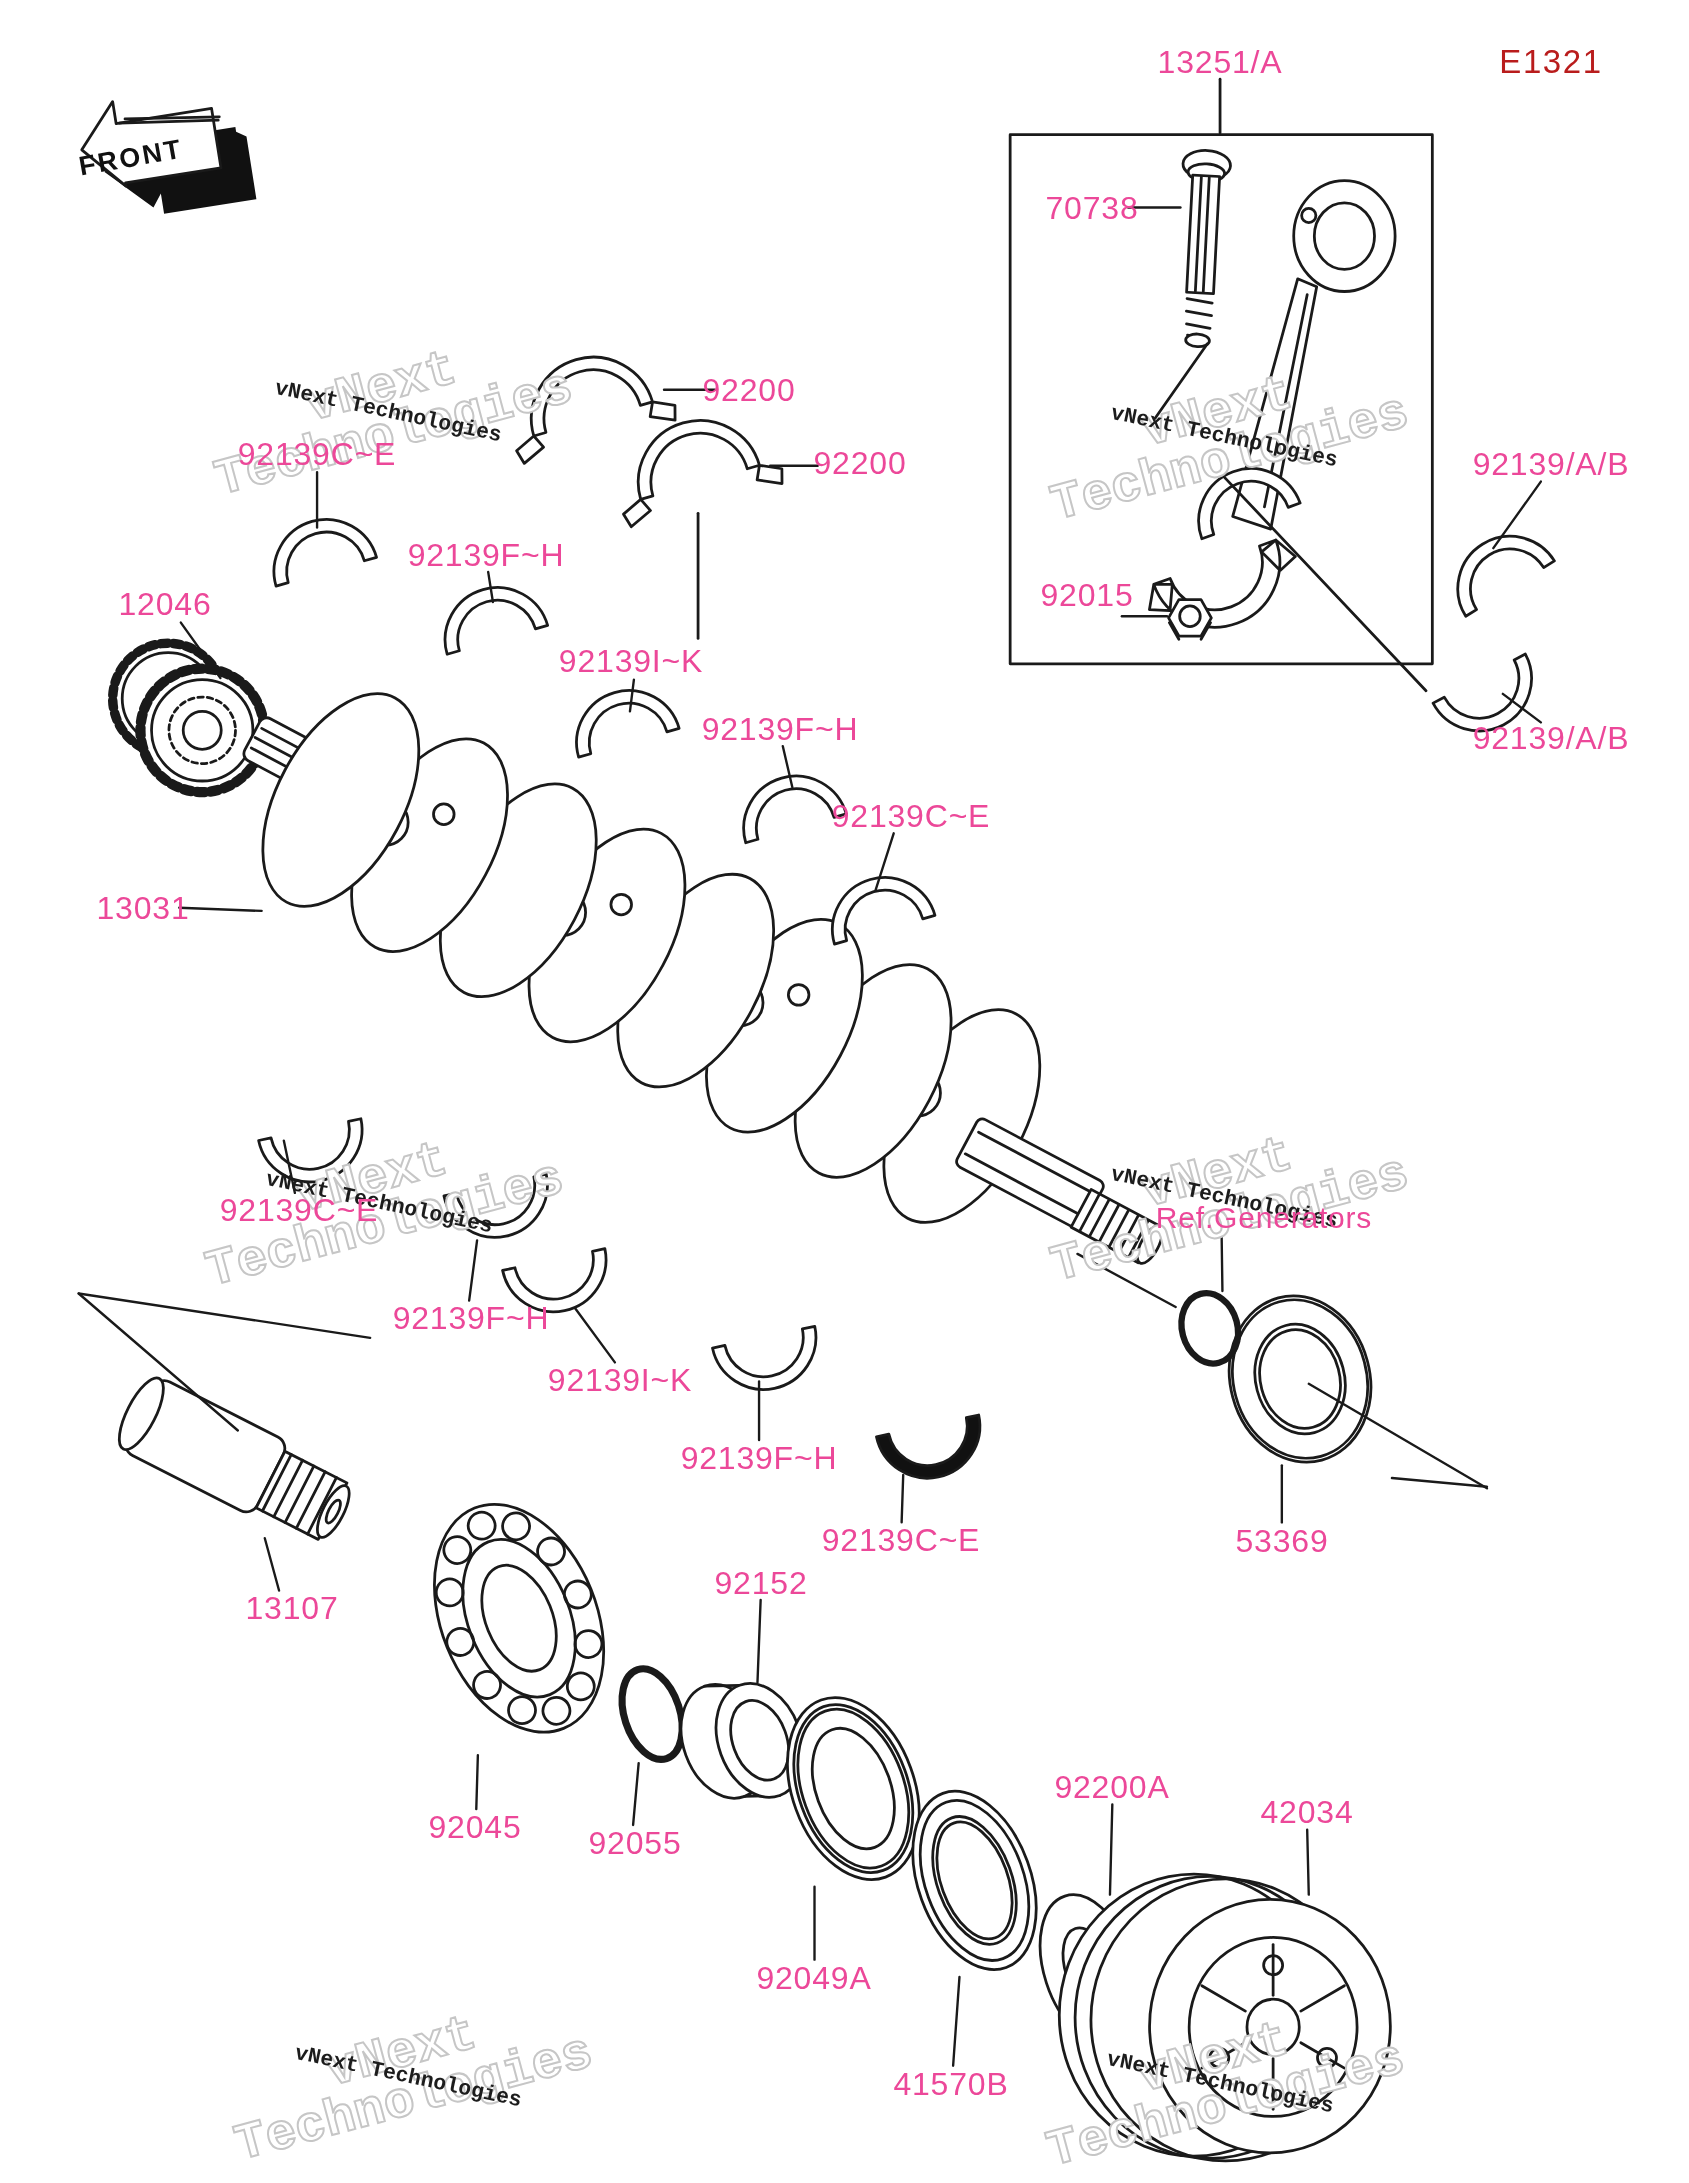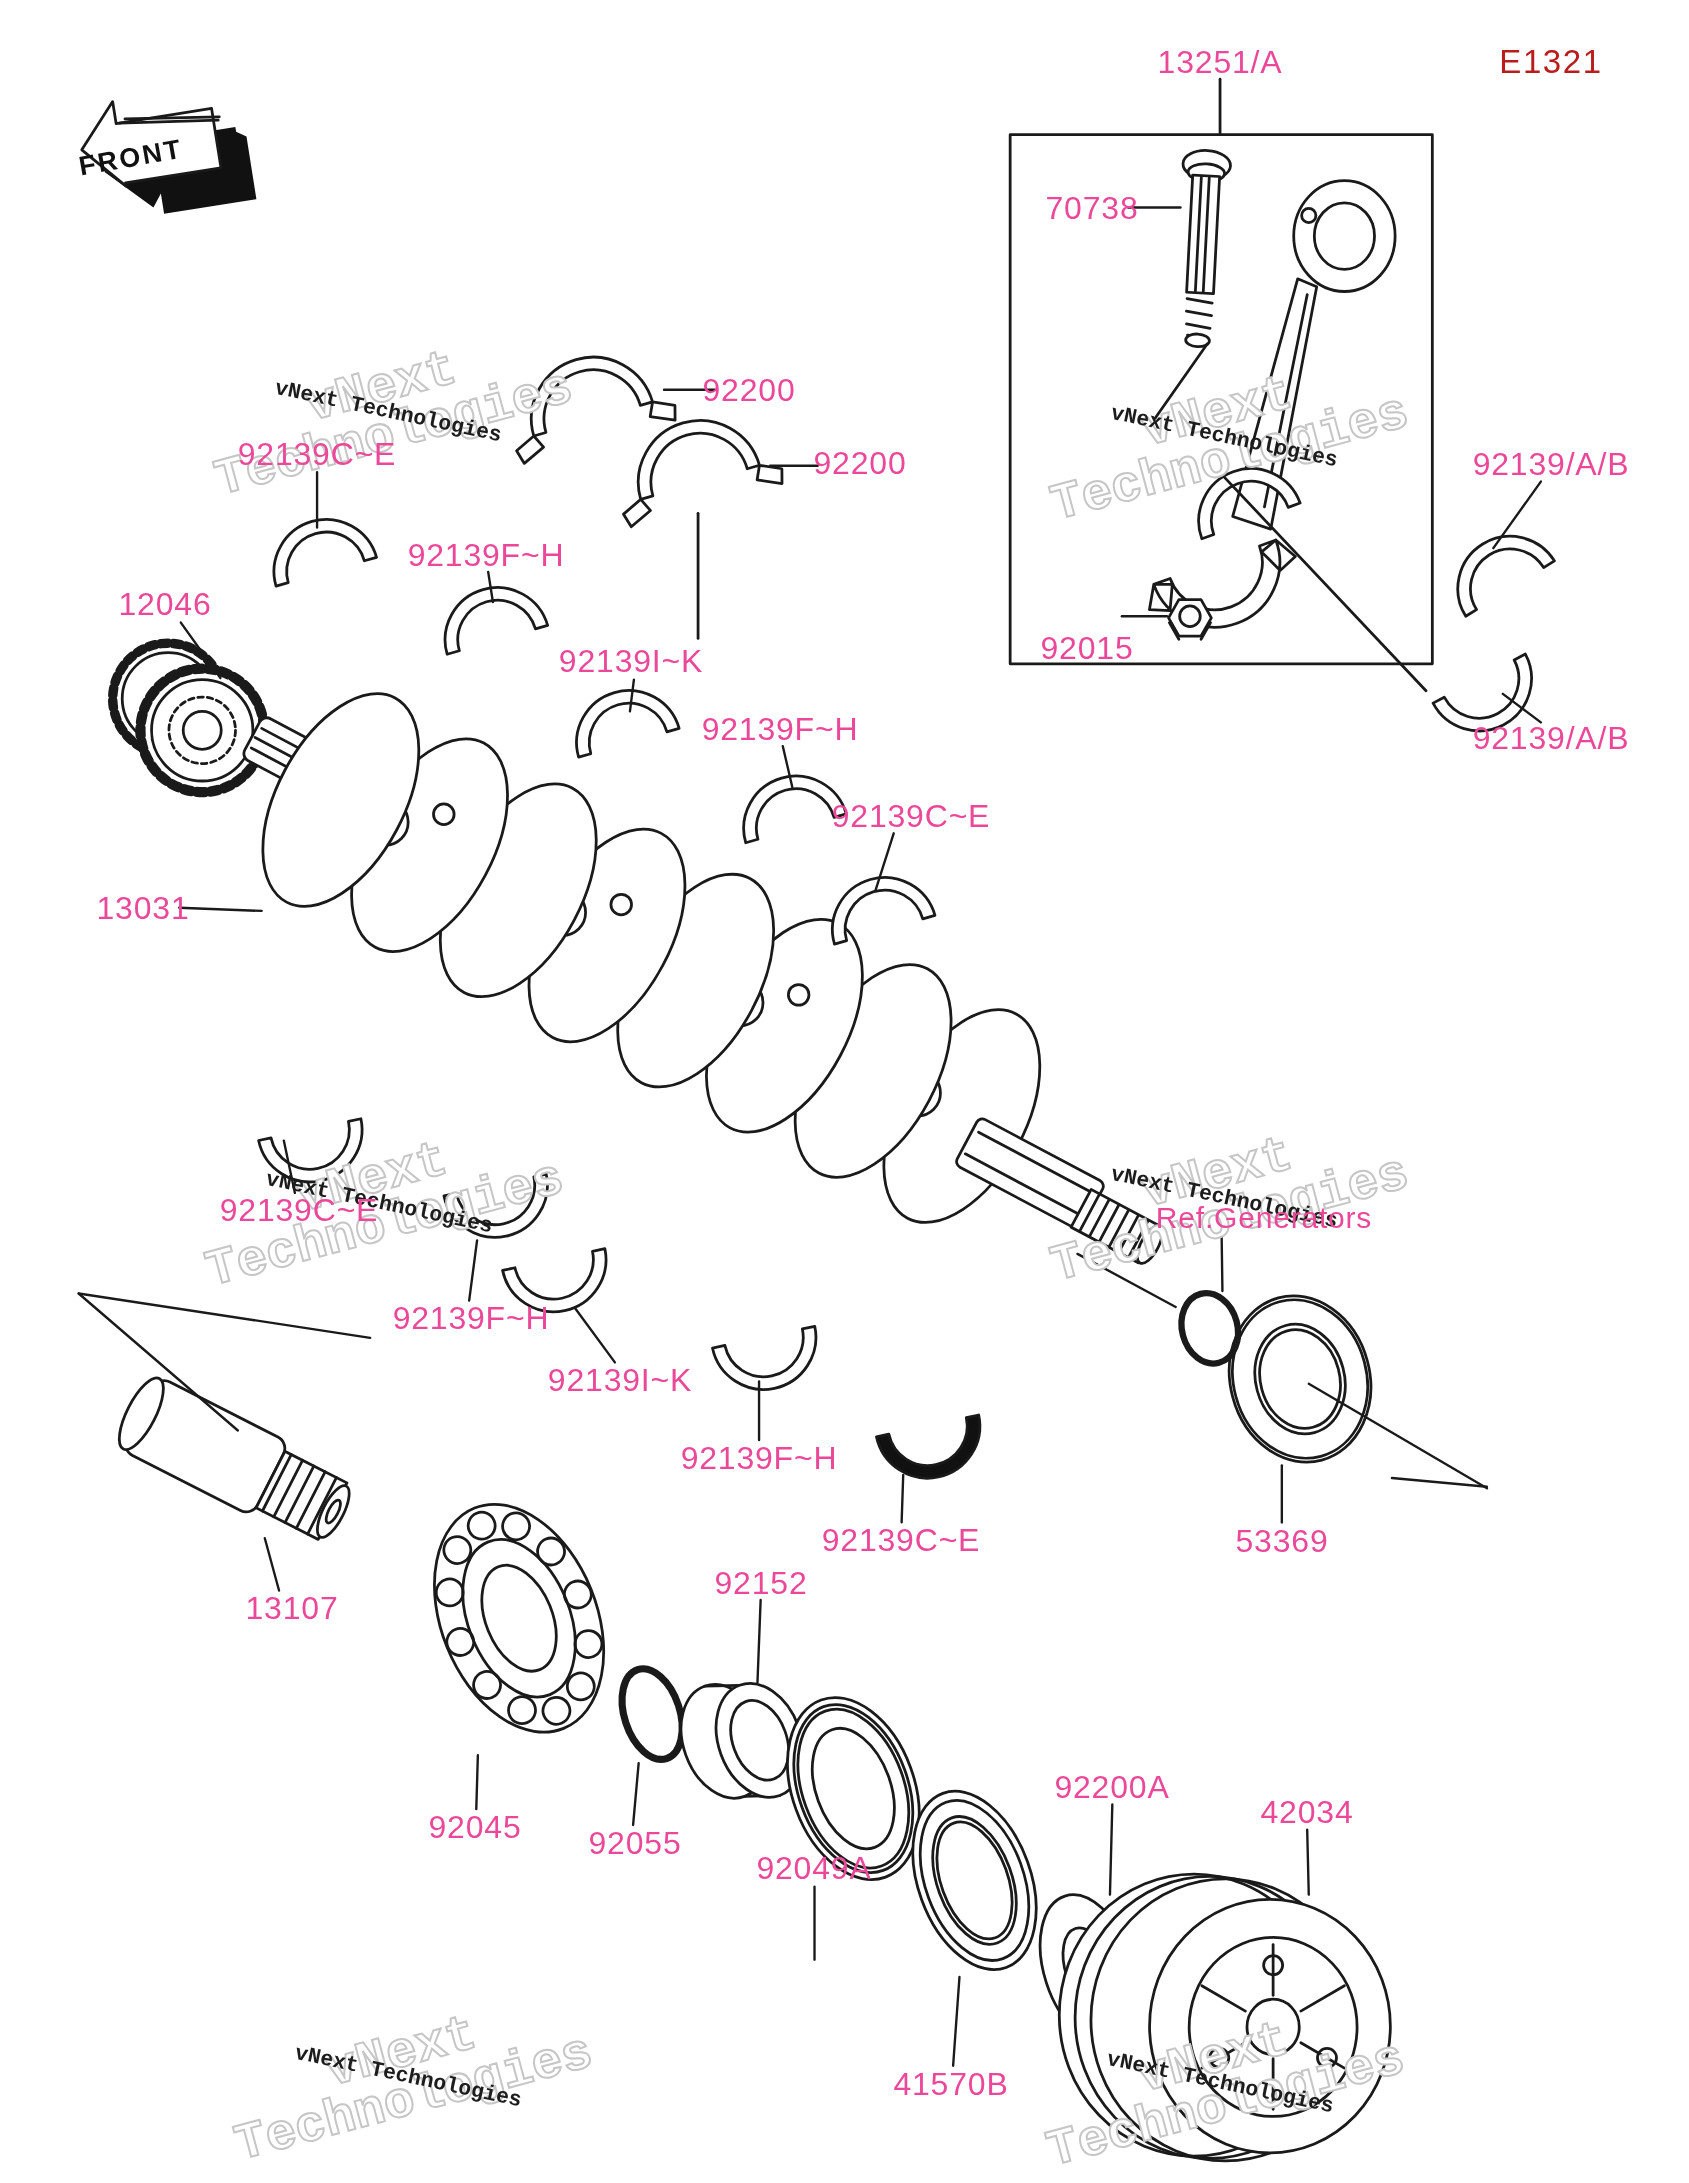--- a/index.html
+++ b/index.html
@@ -327,21 +327,21 @@
       </div>
   <div class="wm-dark">vNext Technologies</div>
 </div>
 
 <div class="front-txt" style="left:131px;top:158px">FRONT</div>
 
 <div class="code" style="left:1551px;top:62px">E1321</div>
 
 <div class="pl" style="left:1220px;top:62px">13251/A</div>
 <div class="pl" style="left:1092px;top:208px">70738</div>
-<div class="pl" style="left:1087px;top:648px">92015</div>
+<div class="pl" style="left:1087px;top:595px">92015</div>
 <div class="pl" style="left:1551px;top:464px">92139/A/B</div>
 <div class="pl" style="left:1551px;top:738px">92139/A/B</div>
 <div class="pl" style="left:749px;top:390px">92200</div>
 <div class="pl" style="left:860px;top:463px">92200</div>
 <div class="pl" style="left:317px;top:454px">92139C~E</div>
 <div class="pl" style="left:486px;top:555px">92139F~H</div>
 <div class="pl" style="left:165px;top:604px">12046</div>
 <div class="pl" style="left:631px;top:661px">92139I~K</div>
 <div class="pl" style="left:780px;top:729px">92139F~H</div>
 <div class="pl" style="left:911px;top:816px">92139C~E</div>
@@ -350,19 +350,19 @@
 <div class="pl" style="left:471px;top:1318px">92139F~H</div>
 <div class="pl" style="left:620px;top:1380px">92139I~K</div>
 <div class="pl" style="left:759px;top:1458px">92139F~H</div>
 <div class="pl" style="left:901px;top:1540px">92139C~E</div>
 <div class="pl ref" style="left:1220px;top:1218px">Ref.Generators</div>
 <div class="pl" style="left:1282px;top:1541px">53369</div>
 <div class="pl" style="left:292px;top:1608px">13107</div>
 <div class="pl" style="left:475px;top:1827px">92045</div>
 <div class="pl" style="left:635px;top:1843px">92055</div>
 <div class="pl" style="left:761px;top:1583px">92152</div>
-<div class="pl" style="left:814px;top:1868px">92049A</div>
+<div class="pl" style="left:814px;top:1978px">92049A</div>
 <div class="pl" style="left:951px;top:2084px">41570B</div>
 <div class="pl" style="left:1112px;top:1787px">92200A</div>
 <div class="pl" style="left:1307px;top:1812px">42034</div>
 
 </div>
 
 
 </body></html>

